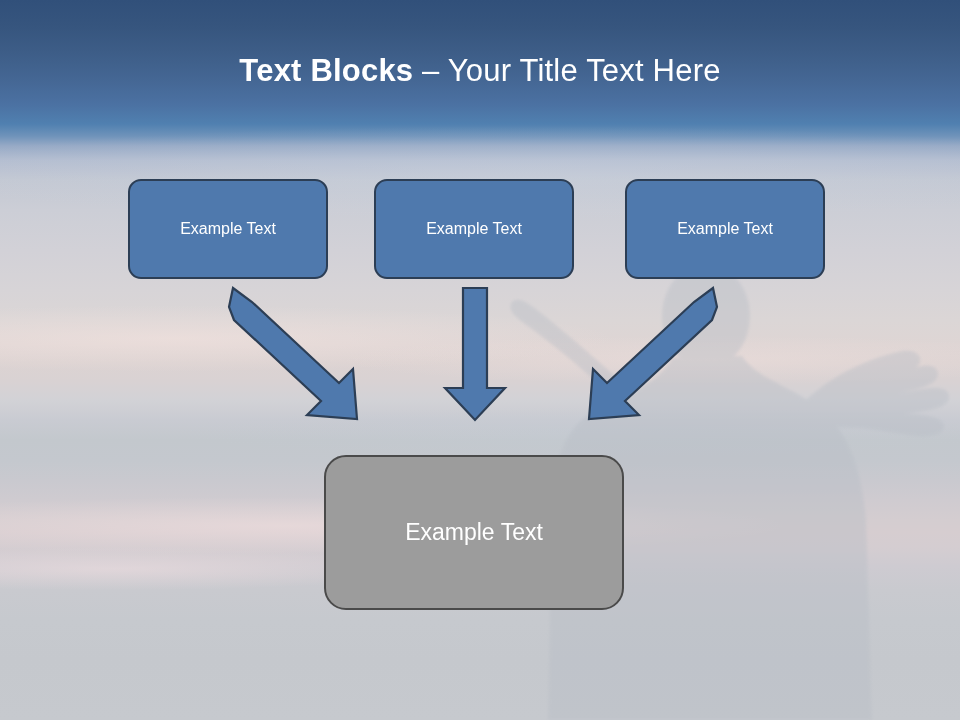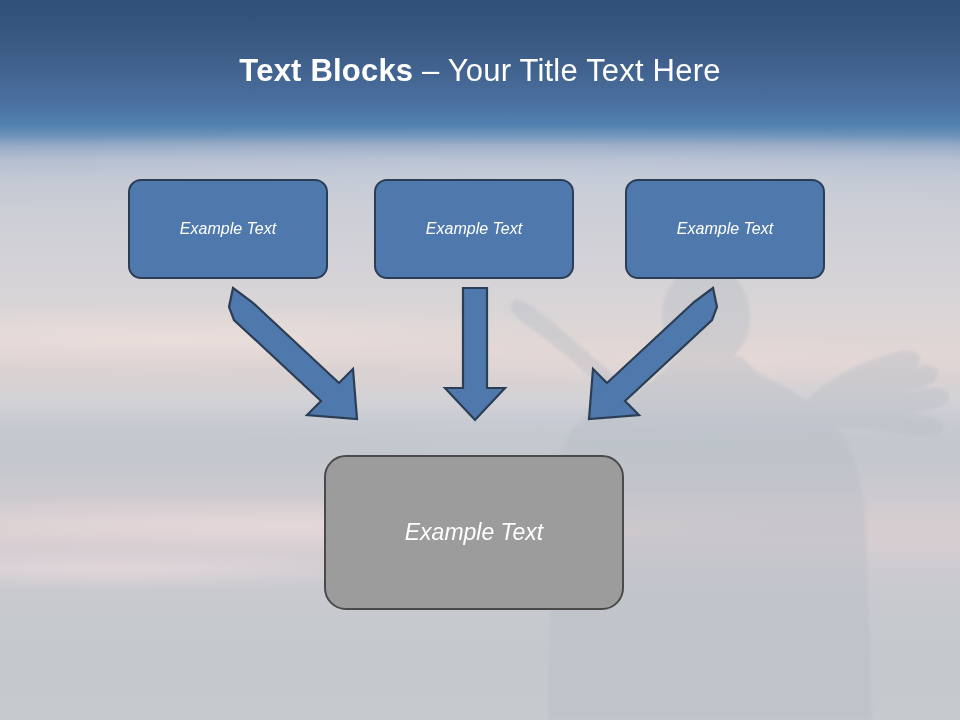--- a/index.html
+++ b/index.html
@@ -106,21 +106,20 @@
 
   
   .node {
     position: absolute;
     display: flex;
     align-items: center;
     justify-content: center;
     box-sizing: border-box;
     border-radius: 13px;
     text-align: center;
-    font-style: italic;
   }
   .node-blue {
     width: 200px;
     height: 100px;
     top: 179px;
     background: #4f79ad;
     border: 2px solid #2c3e55;
     color: #ffffff;
     font-size: 16px;
   }

